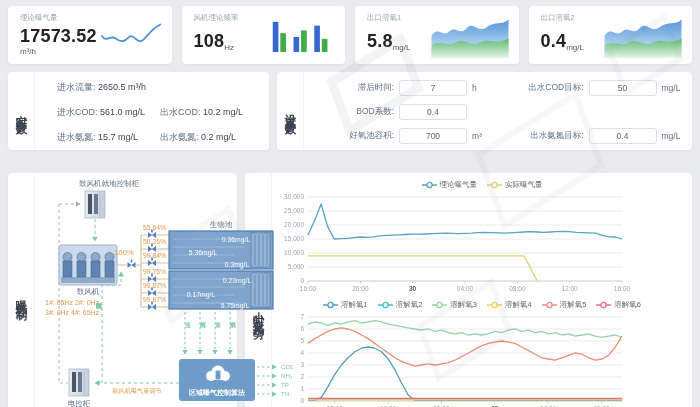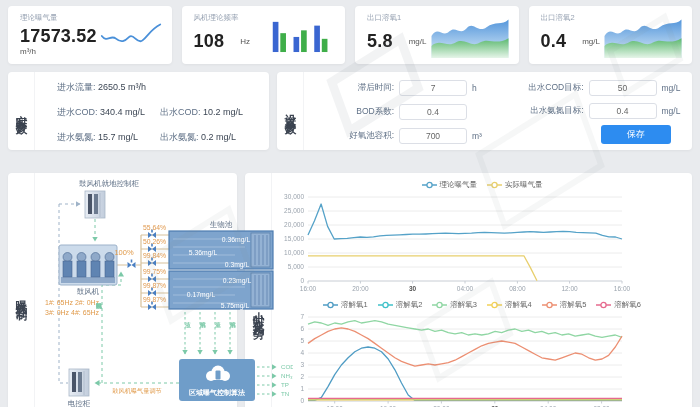--- a/index.html
+++ b/index.html
@@ -13,21 +13,21 @@
 
   
   .wm { position:absolute; border:9px solid rgba(125,135,148,0.10); transform:rotate(-32deg) skewX(-12deg); pointer-events:none; z-index:5; }
   .wm2 { border-width:6px; border-color:rgba(125,135,148,0.07); }
 
   
   .kpi-row { display:flex; gap:10px; height:58px; margin-bottom:8px; position:relative; z-index:2; }
   .kpi-card { flex:1; background:#fff; border-radius:4px; box-shadow:0 1px 3px rgba(0,0,0,0.05); padding:7px 10px 5px 12px; display:flex; justify-content:space-between; }
   .kpi-left { display:flex; flex-direction:column; }
   .kpi-title { font-size:7.5px; color:#98a3b3; margin-bottom:3px; }
-  .kpi-value-row { display:flex; align-items:center; gap:16px; }
+  .kpi-value-row { display:flex; align-items:flex-end; gap:0; }
   .kpi-value { font-size:18px; font-weight:700; color:#222; letter-spacing:0.2px; }
   .kpi-unit { font-size:8px; color:#555; }
   .kpi-sub-unit { font-size:8px; color:#555; margin-top:0; }
   .spark { align-self:center; }
 
   
   .row2 { display:flex; gap:8px; margin-bottom:23px; position:relative; z-index:2; }
   .panel { background:#fff; border-radius:4px; box-shadow:0 1px 3px rgba(0,0,0,0.05); display:flex; }
   .strip {
     width:27px; display:flex; align-items:center; justify-content:center;
@@ -177,21 +177,21 @@
       <div class="rt-body">
         <div class="rt-line">
           <span class="rt-cell">
             <span class="rt-label">进水流量:</span>
             <span class="rt-value">2650.5 m³/h</span>
           </span>
         </div>
         <div class="rt-line">
           <span class="rt-cell">
             <span class="rt-label">进水COD:</span>
-            <span class="rt-value">340.4 mg/L</span>
+            <span class="rt-value">561.0 mg/L</span>
           </span>
           <span class="rt-cell">
             <span class="rt-label">出水COD:</span>
             <span class="rt-value">10.2 mg/L</span>
           </span>
         </div>
         <div class="rt-line">
           <span class="rt-cell">
             <span class="rt-label">进水氨氮:</span>
             <span class="rt-value">15.7 mg/L</span>
@@ -229,23 +229,20 @@
         <div class="st-col st-col2">
           <div class="field">
             <span class="f-label">出水COD目标:</span>
             <input value="50" style="">
             <span class="f-unit">mg/L</span>
           </div>
           <div class="field">
             <span class="f-label">出水氨氮目标:</span>
             <input value="0.4" style="">
             <span class="f-unit">mg/L</span>
-          </div>
-          <div class="field">
-            <button class="save-btn">保存</button>
           </div>
         </div>
       </div>
     </div>
   </div>
 
   <div class="row3">
 
     <div class="panel p-aeration">
       <div class="strip">

